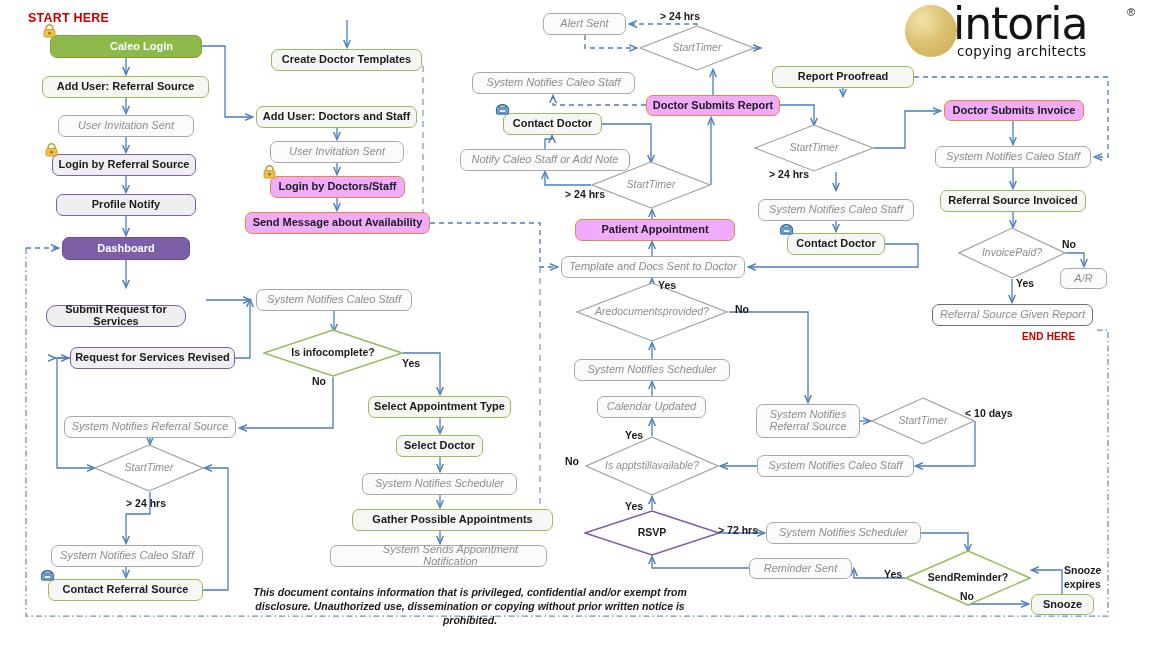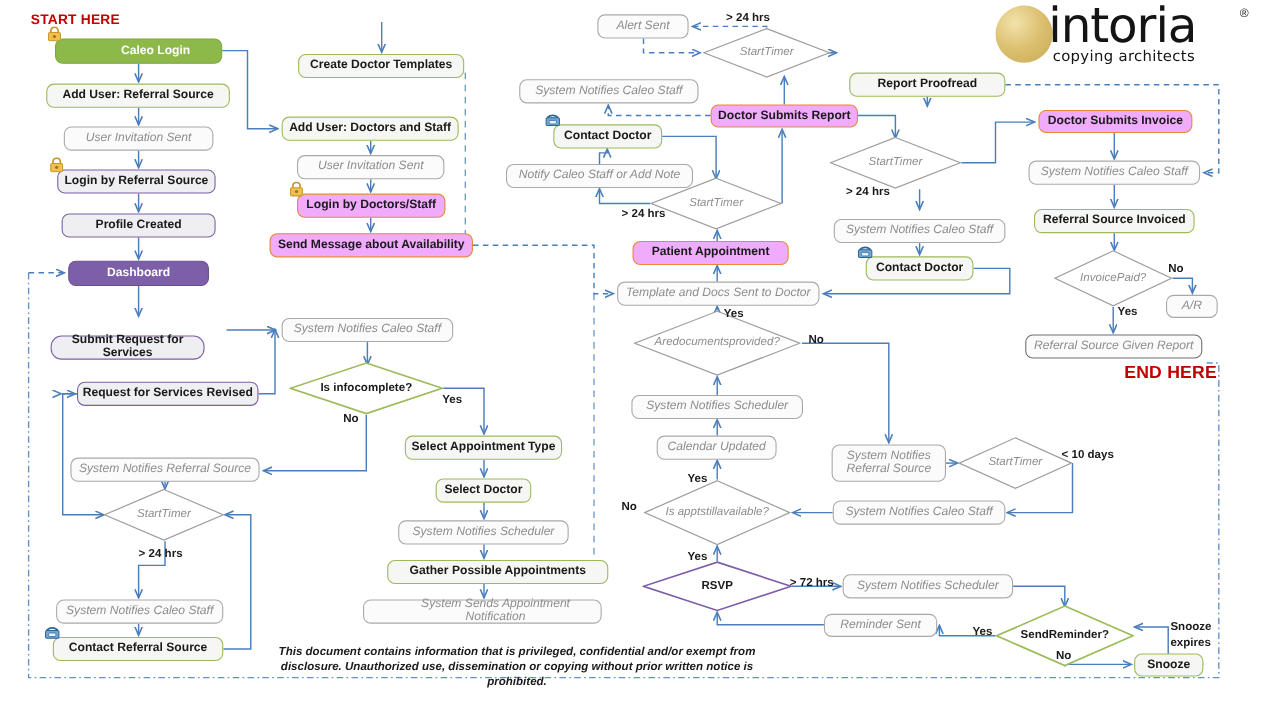--- a/index.html
+++ b/index.html
@@ -37,21 +37,21 @@
     text-align:center;font-size:10.5px;line-height:1.1;
     pointer-events:none;
   }
   .d-gray .dtxt{color:#8d8d8d;font-style:italic;}
   .d-green .dtxt{color:#1a1a1a;font-weight:bold;font-style:normal;}
   .d-purple .dtxt{color:#1a1a1a;font-weight:bold;font-style:normal;}
 
   
   .lbl{position:absolute;font-size:10.5px;font-weight:bold;color:#1a1a1a;white-space:nowrap;}
   .lbl-start{position:absolute;font-size:12.5px;font-weight:bold;color:#C00000;letter-spacing:.2px;}
-  .lbl-end{position:absolute;font-size:16px;font-weight:bold;color:#C00000;letter-spacing:.2px;}
+  .lbl-end{position:absolute;font-size:10px;font-weight:bold;color:#C00000;letter-spacing:.2px;}
 
   
   #disclaimer{
     position:absolute;text-align:center;font-size:10.5px;font-style:italic;
     font-weight:bold;color:#1a1a1a;line-height:1.35;width:480px;
   }
 
   
   #logo{position:absolute;left:905px;top:2px;width:242px;height:60px;}
   #logo .circ{
@@ -243,21 +243,21 @@
       <div class="node v-green-out" style="left: 42px; top: 76px; width: 167px; height: 22px;">
         <span>Add User: Referral Source</span>
       </div>
       <div class="node v-gray-out" style="left: 58px; top: 115px; width: 136px; height: 22px;">
         <span>User Invitation Sent</span>
       </div>
       <div class="node v-purple-out" style="left: 52px; top: 154px; width: 144px; height: 22px;">
         <span>Login by Referral Source</span>
       </div>
       <div class="node v-purple-out" style="left: 56px; top: 194px; width: 140px; height: 22px;">
-        <span>Profile Created</span>
+        <span>Profile Notify</span>
       </div>
       <div class="node v-purple-fill" style="left: 62px; top: 237px; width: 128px; height: 23px;">
         <span>Dashboard</span>
       </div>
       <div class="node v-purple-out" style="left: 46px; top: 305px; width: 140px; height: 22px; border-radius: 10px;">
         <span>Submit Request for Services</span>
       </div>
       <div class="node v-purple-out" style="left: 70px; top: 347px; width: 165px; height: 22px; align-items: center;">
         <span>Request for Services Revised</span>
       </div>
@@ -308,21 +308,21 @@
       </div>
       <div class="node v-gray-out" style="left: 472px; top: 72px; width: 163px; height: 22px;">
         <span>System Notifies Caleo Staff</span>
       </div>
       <div class="node v-green-out" style="left: 503px; top: 113px; width: 99px; height: 22px;">
         <span>Contact Doctor</span>
       </div>
       <div class="node v-gray-out" style="left: 460px; top: 149px; width: 170px; height: 22px;">
         <span>Notify Caleo Staff or Add Note</span>
       </div>
-      <div class="node v-orange-out" style="left: 575px; top: 219px; width: 142px; height: 22px;">
+      <div class="node v-orange-out" style="left: 575px; top: 219px; width: 160px; height: 22px;">
         <span>Patient Appointment</span>
       </div>
       <div class="node v-gray-out" style="left: 561px; top: 256px; width: 184px; height: 22px;">
         <span>Template and Docs Sent to Doctor</span>
       </div>
       <div class="node v-gray-out" style="left: 574px; top: 359px; width: 156px; height: 22px;">
         <span>System Notifies Scheduler</span>
       </div>
       <div class="node v-gray-out" style="left: 597px; top: 396px; width: 109px; height: 22px;">
         <span>Calendar Updated</span>

